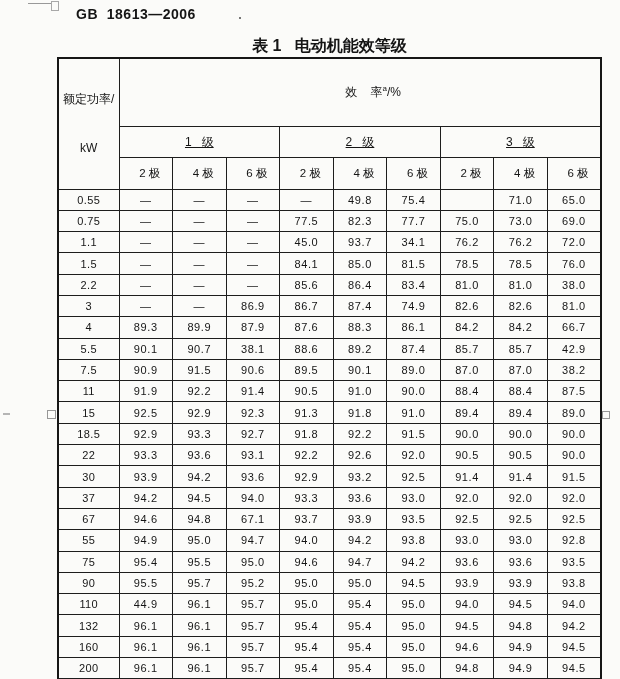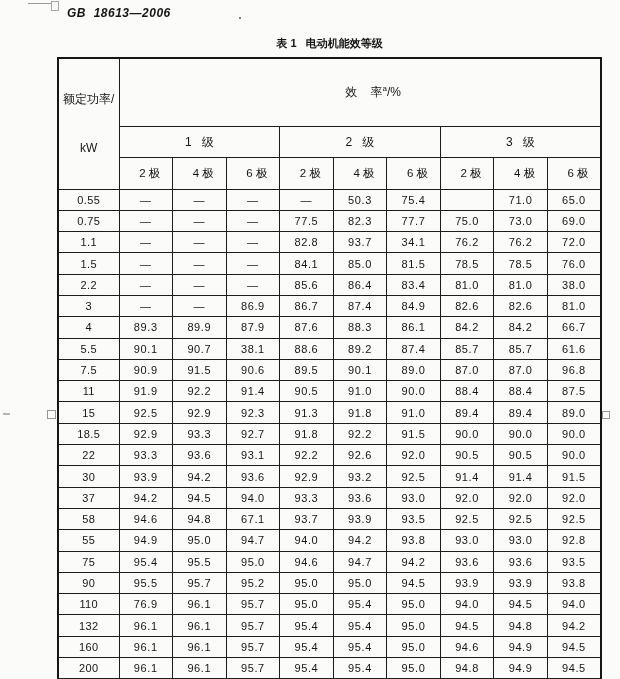--- a/index.html
+++ b/index.html
@@ -5,40 +5,40 @@
   * { margin:0; padding:0; box-sizing:border-box; }
   html,body { width:620px; height:679px; }
   body {
     position:relative;
     background:#fbfbf9;
     color:#151515;
     font-family:"Liberation Sans","DejaVu Sans",sans-serif;
     overflow:hidden;
   }
   .doc-number {
-    position:absolute; left:67px; top:6px;
-    font-weight:700; font-size:12px; letter-spacing:.5px; white-space:pre;font-style:italic;
+    position:absolute; left:76px; top:6px;
+    font-weight:700; font-size:14px; letter-spacing:.5px; white-space:pre;
   }
   .caption {
     position:absolute; left:57px; top:36px; width:545px;
-    text-align:center; font-weight:700; font-size:11px; white-space:pre;
+    text-align:center; font-weight:700; font-size:16px; white-space:pre;
   }
   table.eff {
     position:absolute; left:57px; top:57px; width:545px;
     border-collapse:collapse; table-layout:fixed;
     border:2px solid #161616;
   }
   .eff th, .eff td {
     border:1px solid #1d1d1d;
     text-align:center; vertical-align:middle;
     padding:0; font-weight:400;
   }
   .eff thead th { font-size:12px; white-space:pre; }
   .eff thead tr.r1 th { height:19px; }
-  .eff thead tr.r2 th { height:21px; }
+  .eff thead tr.r2 th { height:21px;text-decoration:underline; }
   .eff thead tr.r3 th { height:21px; font-size:11.5px;padding-left:8px; }
   .power-th { font-size:12px; line-height:1.35; }
   .eff tbody td {
     height:21.3px; font-size:11px; letter-spacing:.6px;
     font-family:"Liberation Sans","DejaVu Sans",sans-serif;
   }
   .eff tbody td.power-cell { letter-spacing:.4px; }
   sup { font-size:8px; vertical-align:super; line-height:0; }
   
   .artifact { position:absolute; }
@@ -103,21 +103,21 @@
       <th>6 极</th>
     </tr>
   </thead>
   <tbody id="rows-body">
       <tr>
         <td class="power-cell">0.55</td>
         <td>—</td>
         <td>—</td>
         <td>—</td>
         <td>—</td>
-        <td>50.3</td>
+        <td>49.8</td>
         <td>75.4</td>
         <td></td>
         <td>71.0</td>
         <td>65.0</td>
       </tr>
       <tr>
         <td class="power-cell">0.75</td>
         <td>—</td>
         <td>—</td>
         <td>—</td>
@@ -126,21 +126,21 @@
         <td>77.7</td>
         <td>75.0</td>
         <td>73.0</td>
         <td>69.0</td>
       </tr>
       <tr>
         <td class="power-cell">1.1</td>
         <td>—</td>
         <td>—</td>
         <td>—</td>
-        <td>82.8</td>
+        <td>45.0</td>
         <td>93.7</td>
         <td>34.1</td>
         <td>76.2</td>
         <td>76.2</td>
         <td>72.0</td>
       </tr>
       <tr>
         <td class="power-cell">1.5</td>
         <td>—</td>
         <td>—</td>
@@ -164,21 +164,21 @@
         <td>81.0</td>
         <td>38.0</td>
       </tr>
       <tr>
         <td class="power-cell">3</td>
         <td>—</td>
         <td>—</td>
         <td>86.9</td>
         <td>86.7</td>
         <td>87.4</td>
-        <td>84.9</td>
+        <td>74.9</td>
         <td>82.6</td>
         <td>82.6</td>
         <td>81.0</td>
       </tr>
       <tr>
         <td class="power-cell">4</td>
         <td>89.3</td>
         <td>89.9</td>
         <td>87.9</td>
         <td>87.6</td>
@@ -191,33 +191,33 @@
       <tr>
         <td class="power-cell">5.5</td>
         <td>90.1</td>
         <td>90.7</td>
         <td>38.1</td>
         <td>88.6</td>
         <td>89.2</td>
         <td>87.4</td>
         <td>85.7</td>
         <td>85.7</td>
-        <td>61.6</td>
+        <td>42.9</td>
       </tr>
       <tr>
         <td class="power-cell">7.5</td>
         <td>90.9</td>
         <td>91.5</td>
         <td>90.6</td>
         <td>89.5</td>
         <td>90.1</td>
         <td>89.0</td>
         <td>87.0</td>
         <td>87.0</td>
-        <td>96.8</td>
+        <td>38.2</td>
       </tr>
       <tr>
         <td class="power-cell">11</td>
         <td>91.9</td>
         <td>92.2</td>
         <td>91.4</td>
         <td>90.5</td>
         <td>91.0</td>
         <td>90.0</td>
         <td>88.4</td>
@@ -278,21 +278,21 @@
         <td>94.5</td>
         <td>94.0</td>
         <td>93.3</td>
         <td>93.6</td>
         <td>93.0</td>
         <td>92.0</td>
         <td>92.0</td>
         <td>92.0</td>
       </tr>
       <tr>
-        <td class="power-cell">58</td>
+        <td class="power-cell">67</td>
         <td>94.6</td>
         <td>94.8</td>
         <td>67.1</td>
         <td>93.7</td>
         <td>93.9</td>
         <td>93.5</td>
         <td>92.5</td>
         <td>92.5</td>
         <td>92.5</td>
       </tr>
@@ -327,21 +327,21 @@
         <td>95.2</td>
         <td>95.0</td>
         <td>95.0</td>
         <td>94.5</td>
         <td>93.9</td>
         <td>93.9</td>
         <td>93.8</td>
       </tr>
       <tr>
         <td class="power-cell">110</td>
-        <td>76.9</td>
+        <td>44.9</td>
         <td>96.1</td>
         <td>95.7</td>
         <td>95.0</td>
         <td>95.4</td>
         <td>95.0</td>
         <td>94.0</td>
         <td>94.5</td>
         <td>94.0</td>
       </tr>
       <tr>

